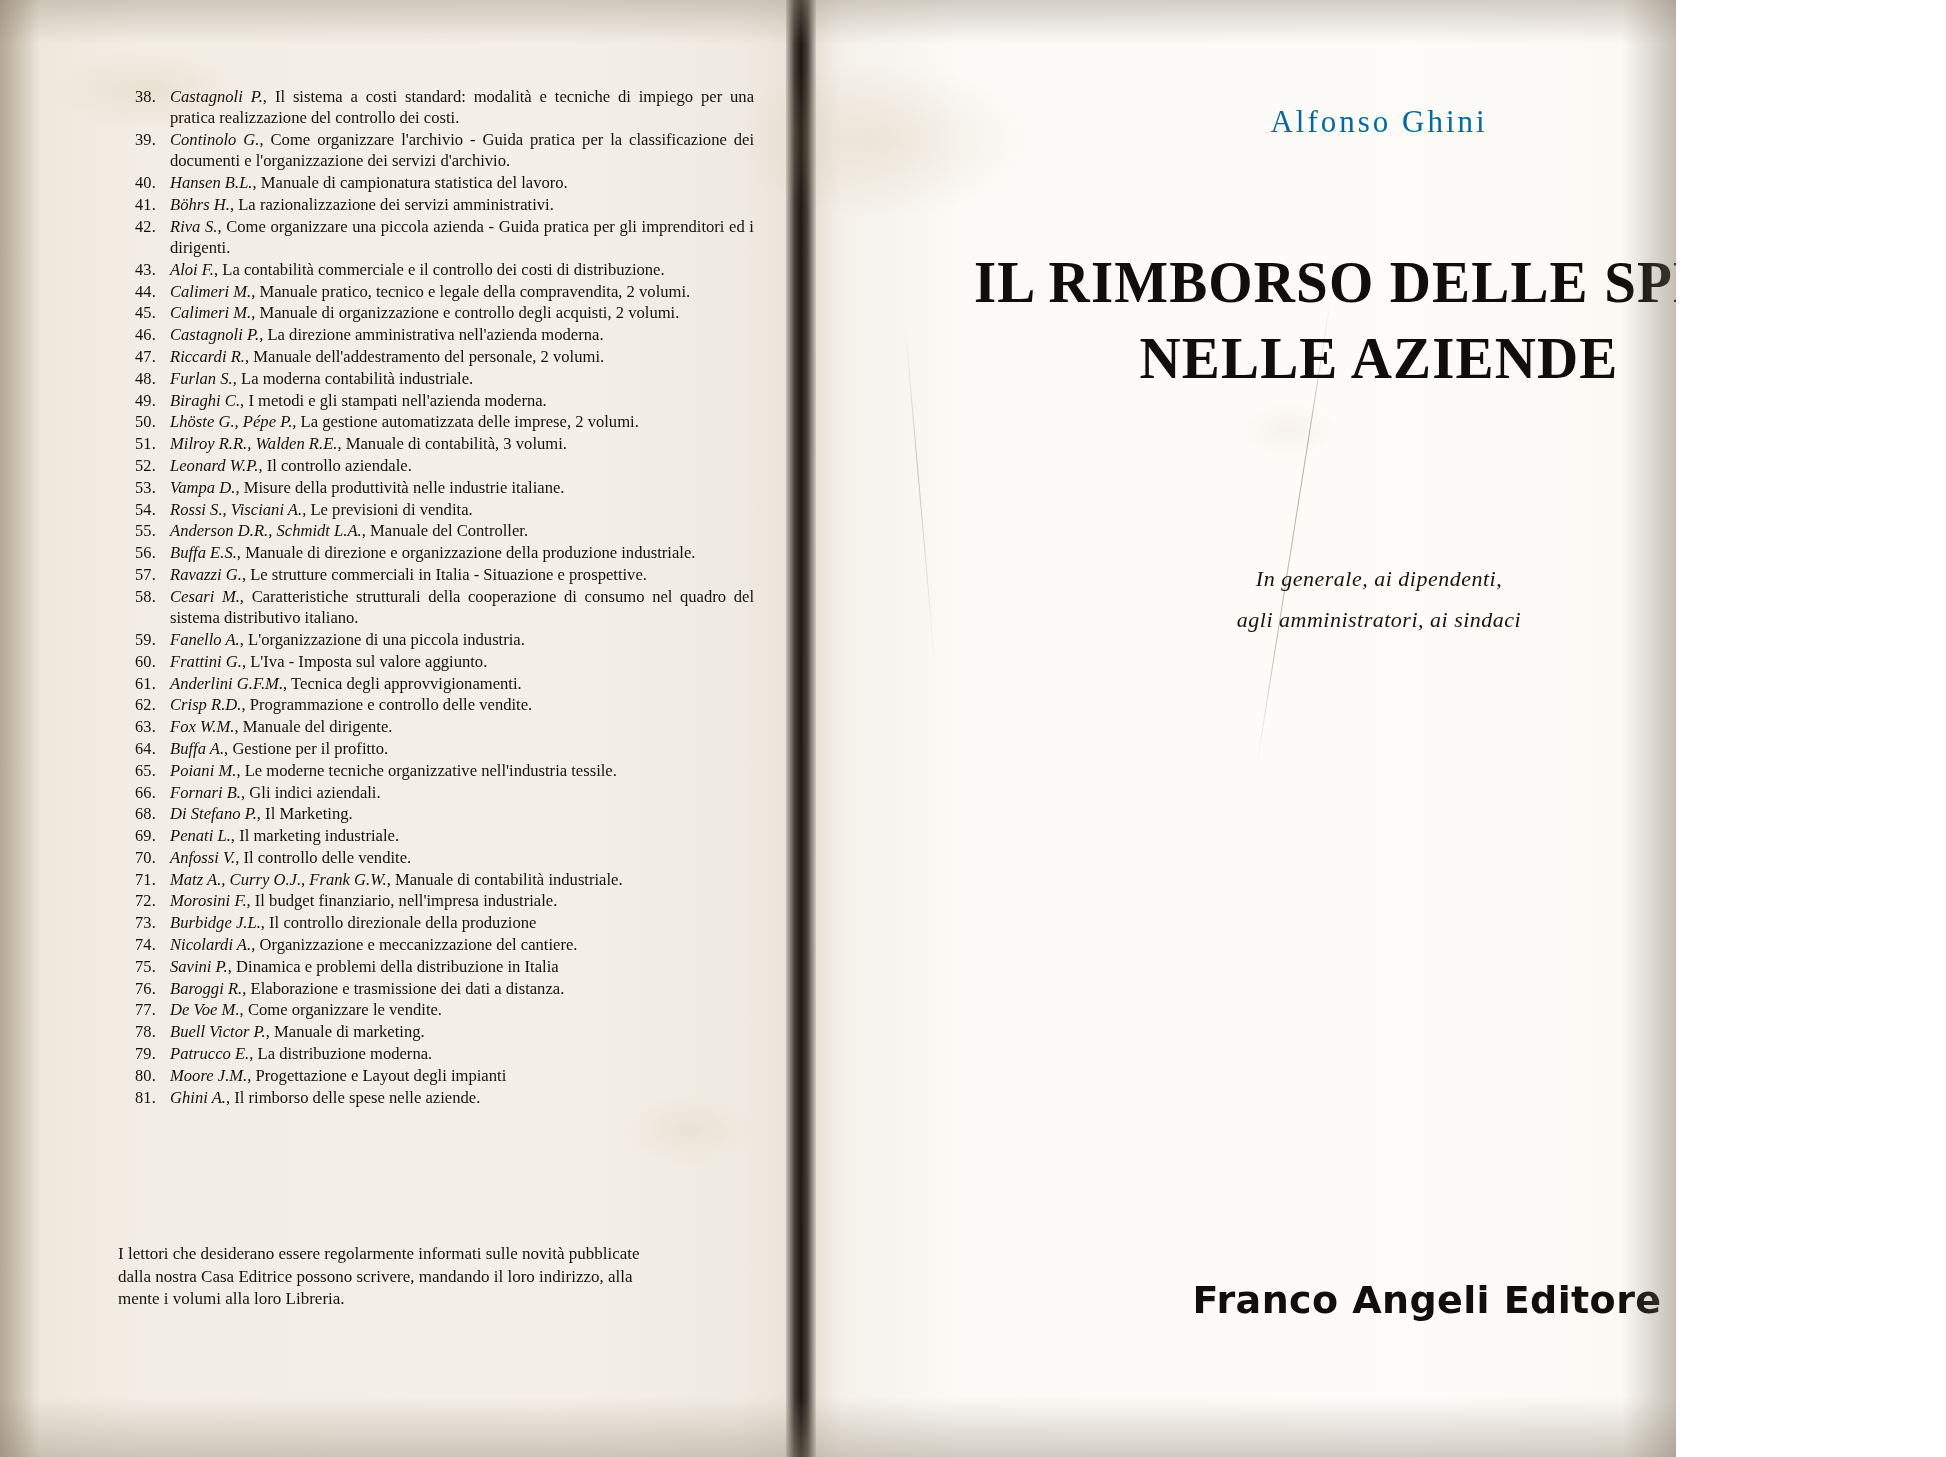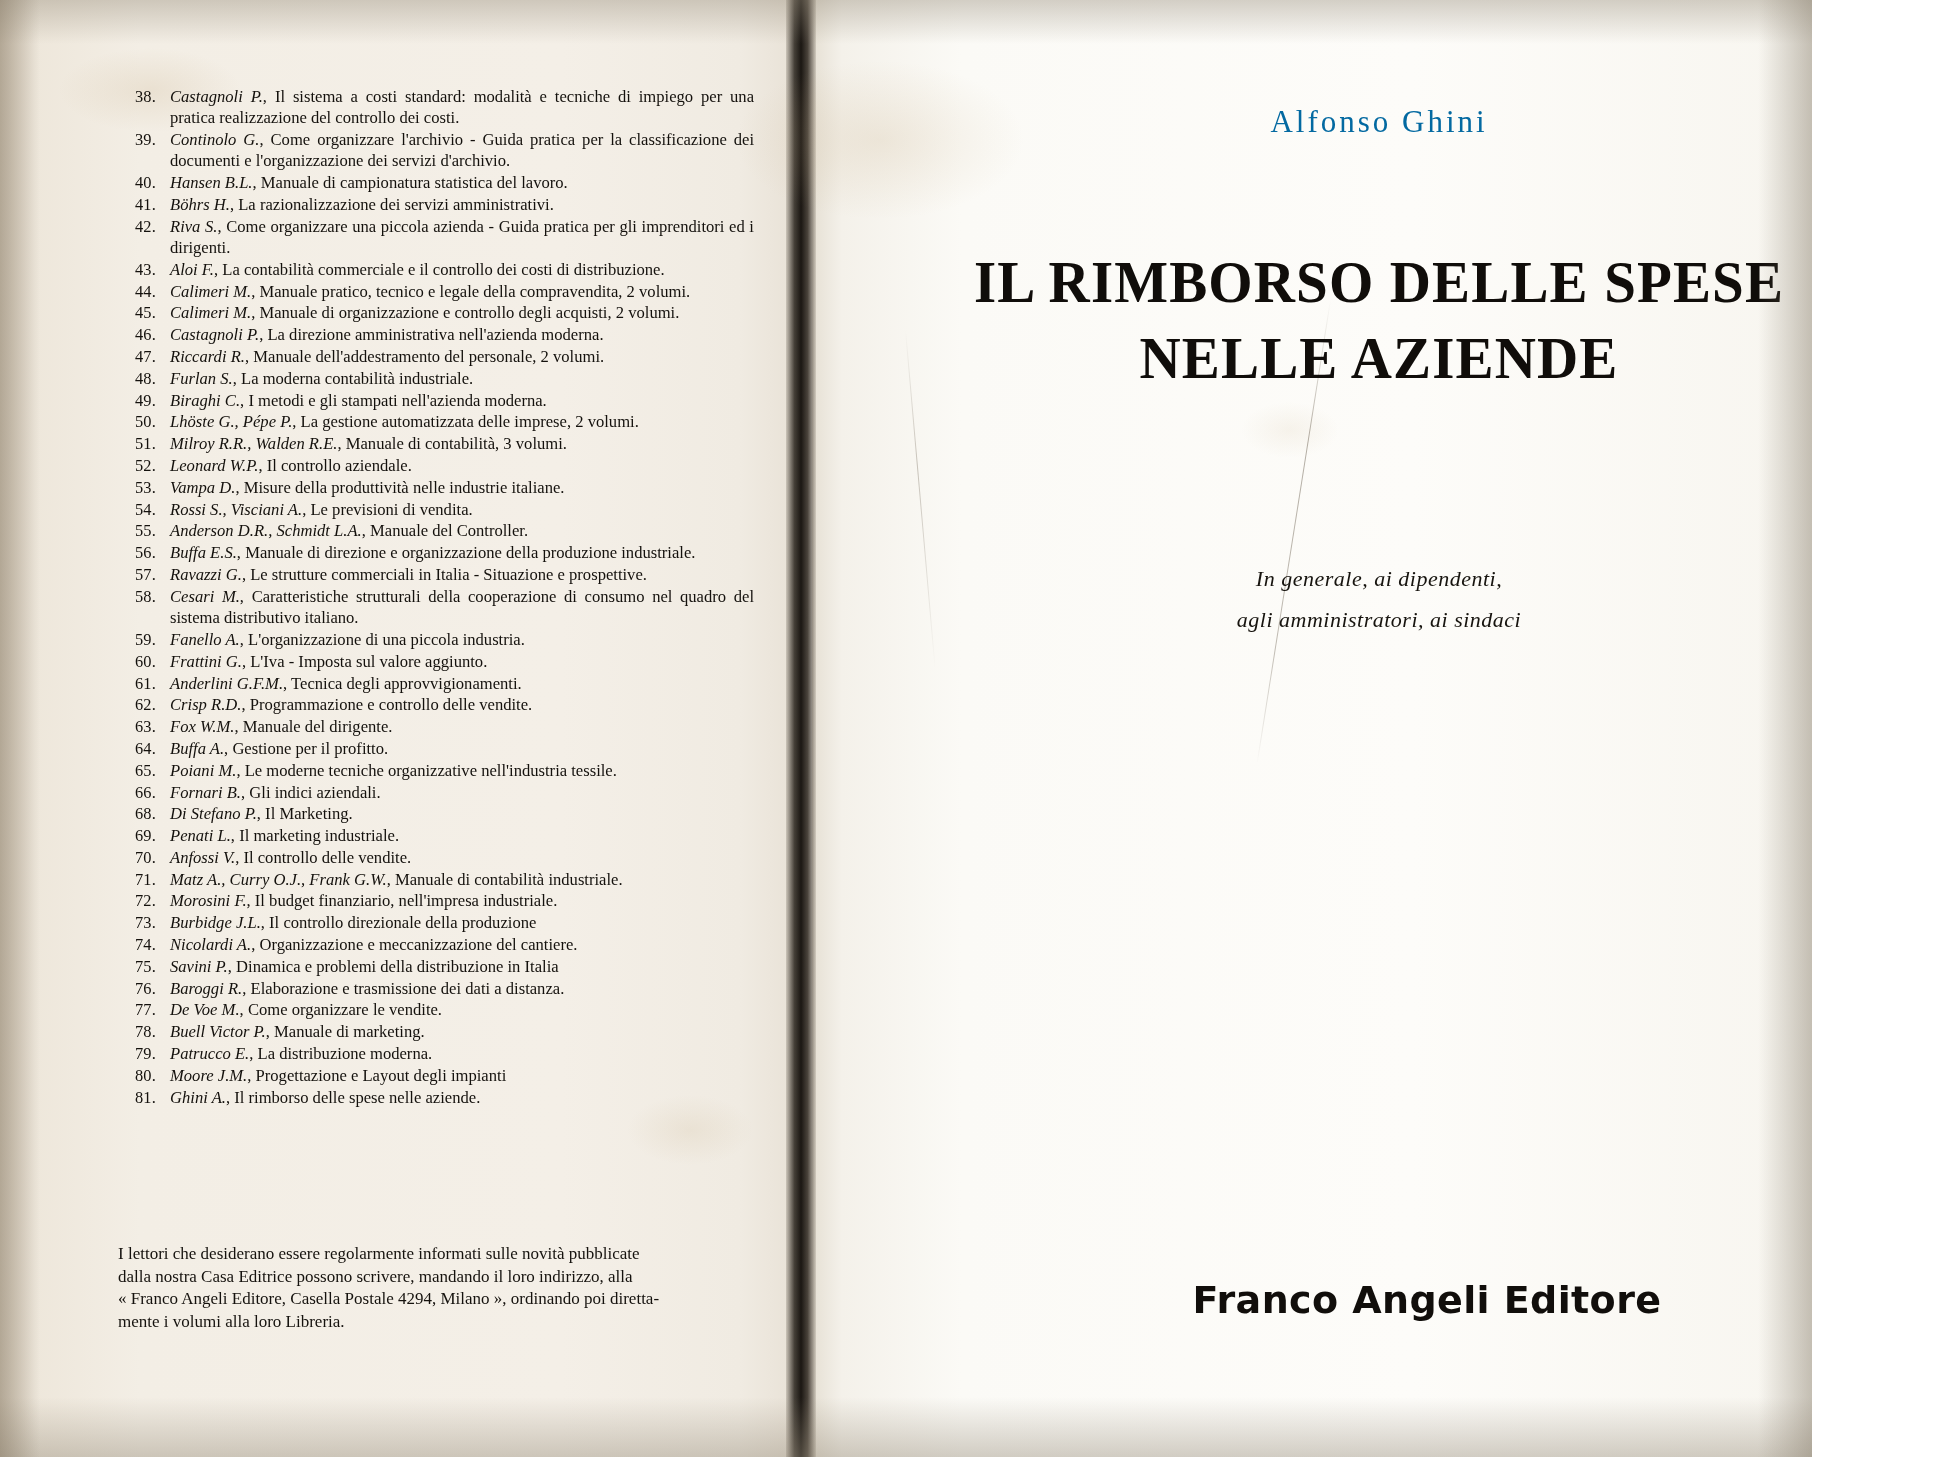--- a/index.html
+++ b/index.html
@@ -10,21 +10,21 @@
   body {
     width: 1946px;
     height: 1457px;
     overflow: hidden;
     font-family: "Liberation Serif", "DejaVu Serif", serif;
   }
 
   
   .scan {
     position: relative;
-    width: 1812px;
+    width: 1676px;
     height: 1457px;
     background: #ece7dd;
     overflow: hidden;
   }
   
   .paper-tone {
     position: absolute;
     inset: 0;
     background:
       radial-gradient(ellipse 75% 65% at 50% 48%,
@@ -409,21 +409,20 @@
       </div>
       <div class="bib-row">
         <div class="bib-num">81.</div>
         <div class="bib-text"><i>Ghini A.</i><span>, Il rimborso delle spese nelle aziende.</span></div>
       </div>
     </div>
 
   <div class="notice" id="notice-block">
       <div>I lettori che desiderano essere regolarmente informati sulle novità pubblicate</div>
       <div>dalla nostra Casa Editrice possono scrivere, mandando il loro indirizzo, alla</div>
-      <div>« Franco Angeli Editore, Casella Postale 4294, Milano », ordinando poi diretta-</div>
       <div>mente i volumi alla loro Libreria.</div>
     </div>
 
   <div class="title-page">
 
     <div class="author">Alfonso Ghini</div>
 
     <div class="title-block">
       <div class="title-line">IL RIMBORSO DELLE SPESE</div>
       <div class="title-line">NELLE AZIENDE</div>

